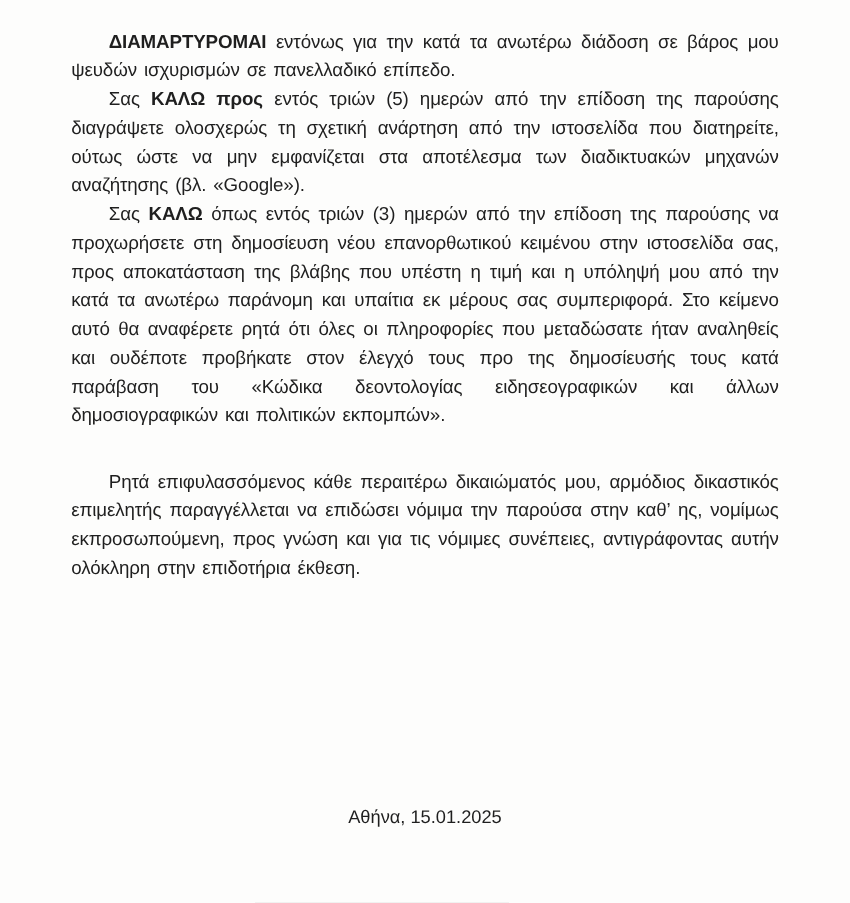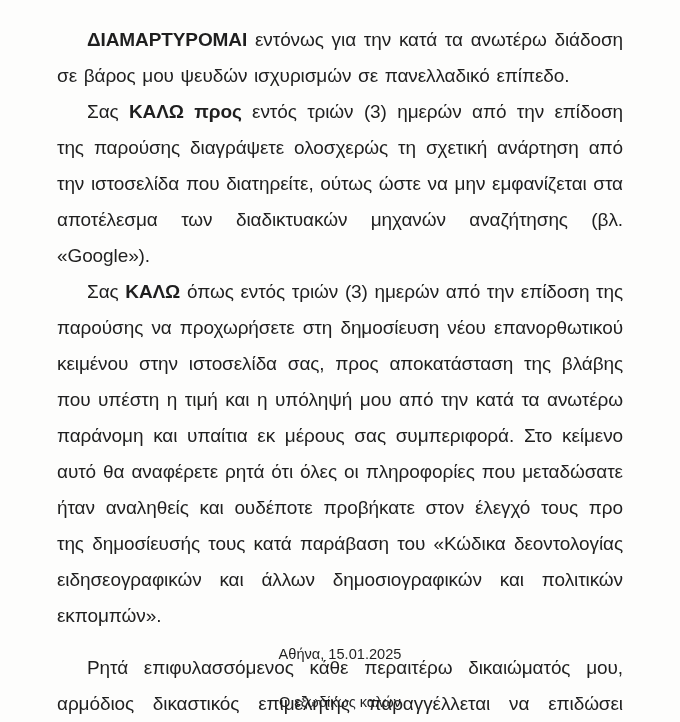--- a/index.html
+++ b/index.html
@@ -19,56 +19,55 @@
     box-sizing: border-box;
   }
   .doc-body {
     position: absolute;
     top: 22px;
     left: 57px;
     width: 566px;
   }
   .doc-par {
     margin: 0;
-    font-size: 19px;
-    line-height: 36px;
+    font-size: 15px;
+    line-height: 23px;
     text-align: justify;
     text-indent: 30px;
     letter-spacing: -0.1px;
     word-spacing: 1.5px;
   }
   .doc-par b {
     font-weight: bold;
   }
   .doc-par.spaced {
-    margin-top: 16px;
+    margin-top: 30px;
   }
   .signature-block {
     position: absolute;
     top: 644px;
     left: 0;
     right: 0;
     text-align: center;
     font-size: 14.6px;
     line-height: 20px;
   }
   .date-line {
-    margin-bottom: 28px;
+    margin-bottom: 2px;
   }
   .closing-line {
     margin: 0;
   }
 </style>
 </head>
 <body>
 
 <div class="page">
   <div class="doc-body">
       <p class="doc-par"><b>ΔΙΑΜΑΡΤΥΡΟΜΑΙ</b><span> εντόνως για την κατά τα ανωτέρω διάδοση σε βάρος μου ψευδών ισχυρισμών σε πανελλαδικό επίπεδο.</span></p>
-      <p class="doc-par"><span>Σας </span><b>ΚΑΛΩ προς</b><span> εντός τριών (3) ημερών από την επίδοση της παρούσης διαγράψετε ολοσχερώς τη σχετική ανάρτηση από την ιστοσελίδα που διατηρείτε, ούτως ώστε να μην εμφανίζεται στα αποτέλεσμα των διαδικτυακών μηχανών αναζήτησης (βλ. «Google»).</span></p>
+      <p class="doc-par"><span>Σας </span><b>ΚΑΛΩ προς</b><span> εντός τριών (5) ημερών από την επίδοση της παρούσης διαγράψετε ολοσχερώς τη σχετική ανάρτηση από την ιστοσελίδα που διατηρείτε, ούτως ώστε να μην εμφανίζεται στα αποτέλεσμα των διαδικτυακών μηχανών αναζήτησης (βλ. «Google»).</span></p>
       <p class="doc-par"><span>Σας </span><b>ΚΑΛΩ</b><span> όπως εντός τριών (3) ημερών από την επίδοση της παρούσης να προχωρήσετε στη δημοσίευση νέου επανορθωτικού κειμένου στην ιστοσελίδα σας, προς αποκατάσταση της βλάβης που υπέστη η τιμή και η υπόληψή μου από την κατά τα ανωτέρω παράνομη και υπαίτια εκ μέρους σας συμπεριφορά. Στο κείμενο αυτό θα αναφέρετε ρητά ότι όλες οι πληροφορίες που μεταδώσατε ήταν αναληθείς και ουδέποτε προβήκατε στον έλεγχό τους προ της δημοσίευσής τους κατά παράβαση του «Κώδικα δεοντολογίας ειδησεογραφικών και άλλων δημοσιογραφικών και πολιτικών εκπομπών».</span></p>
       <p class="doc-par spaced"><span>Ρητά επιφυλασσόμενος κάθε περαιτέρω δικαιώματός μου, αρμόδιος δικαστικός επιμελητής παραγγέλλεται να επιδώσει νόμιμα την παρούσα στην καθ’ ης, νομίμως εκπροσωπούμενη, προς γνώση και για τις νόμιμες συνέπειες, αντιγράφοντας αυτήν ολόκληρη στην επιδοτήρια έκθεση.</span></p>
     </div>
   <div class="signature-block">
     <div class="date-line">Αθήνα, 15.01.2025</div>
-    <div class="closing-line">Ο εξωδίκως καλών</div>
   </div>
 </div>
 
 </body></html>

